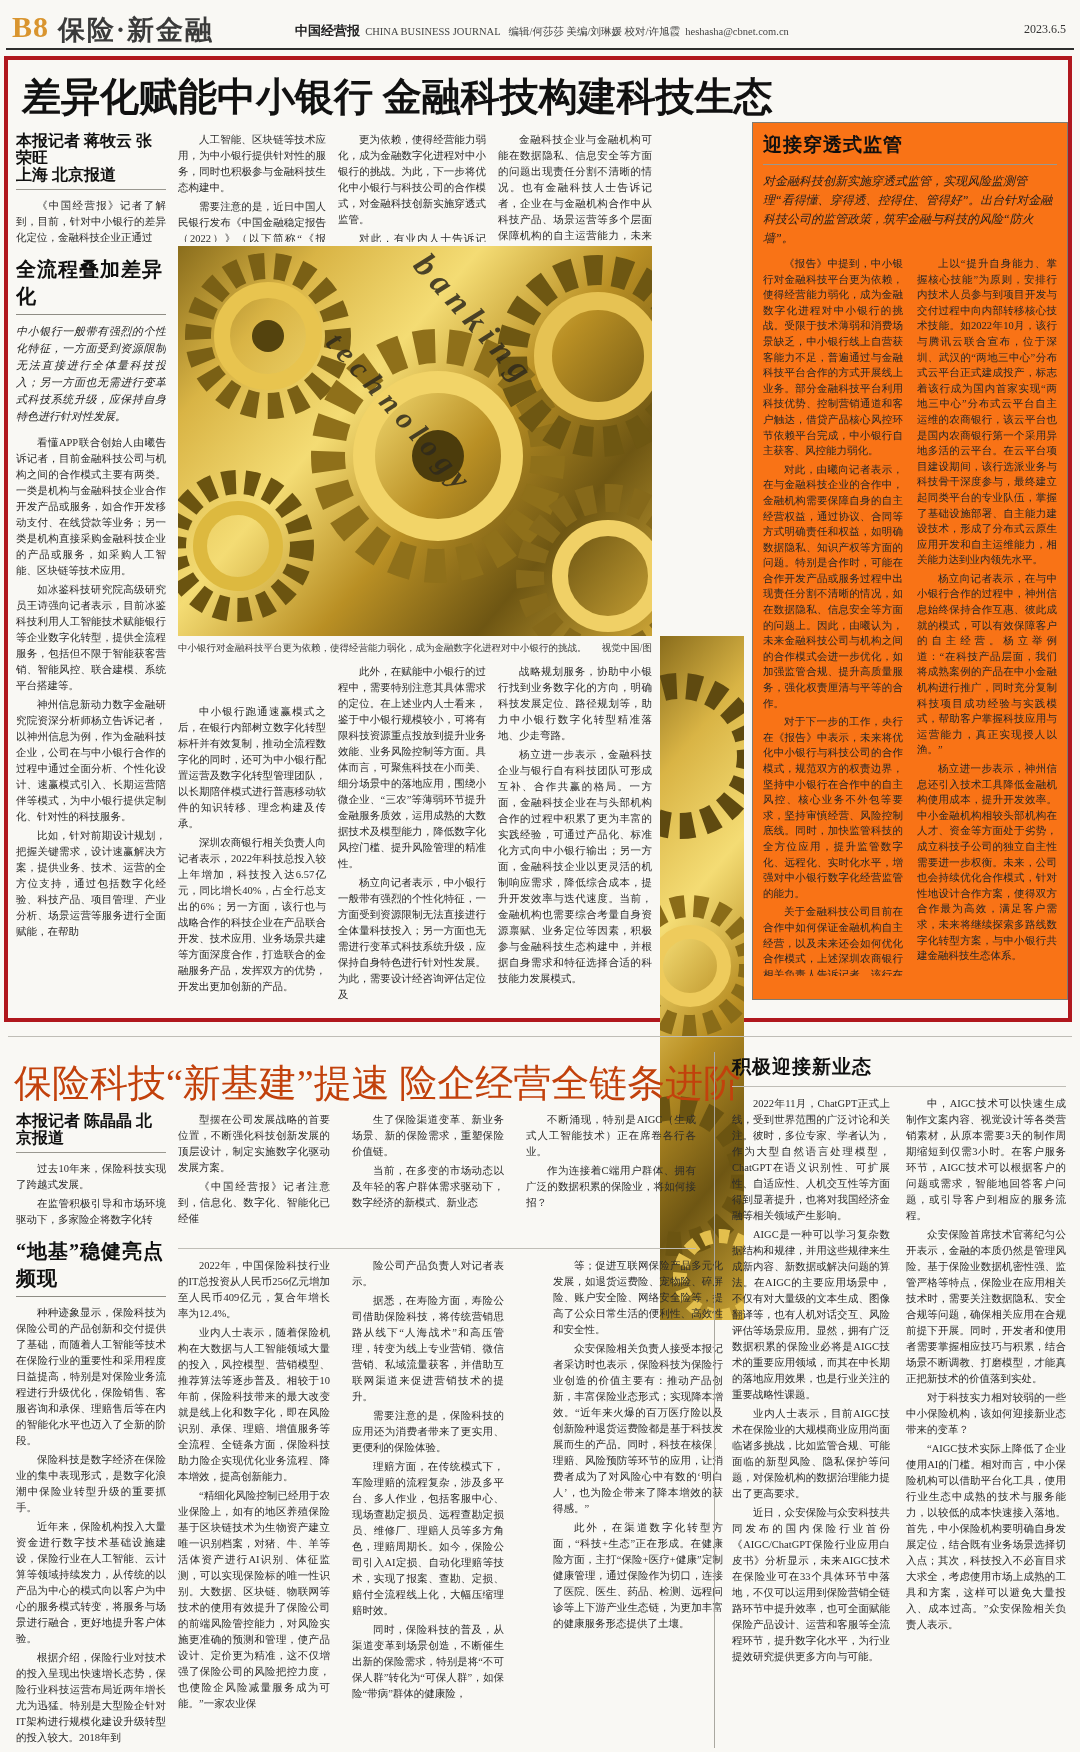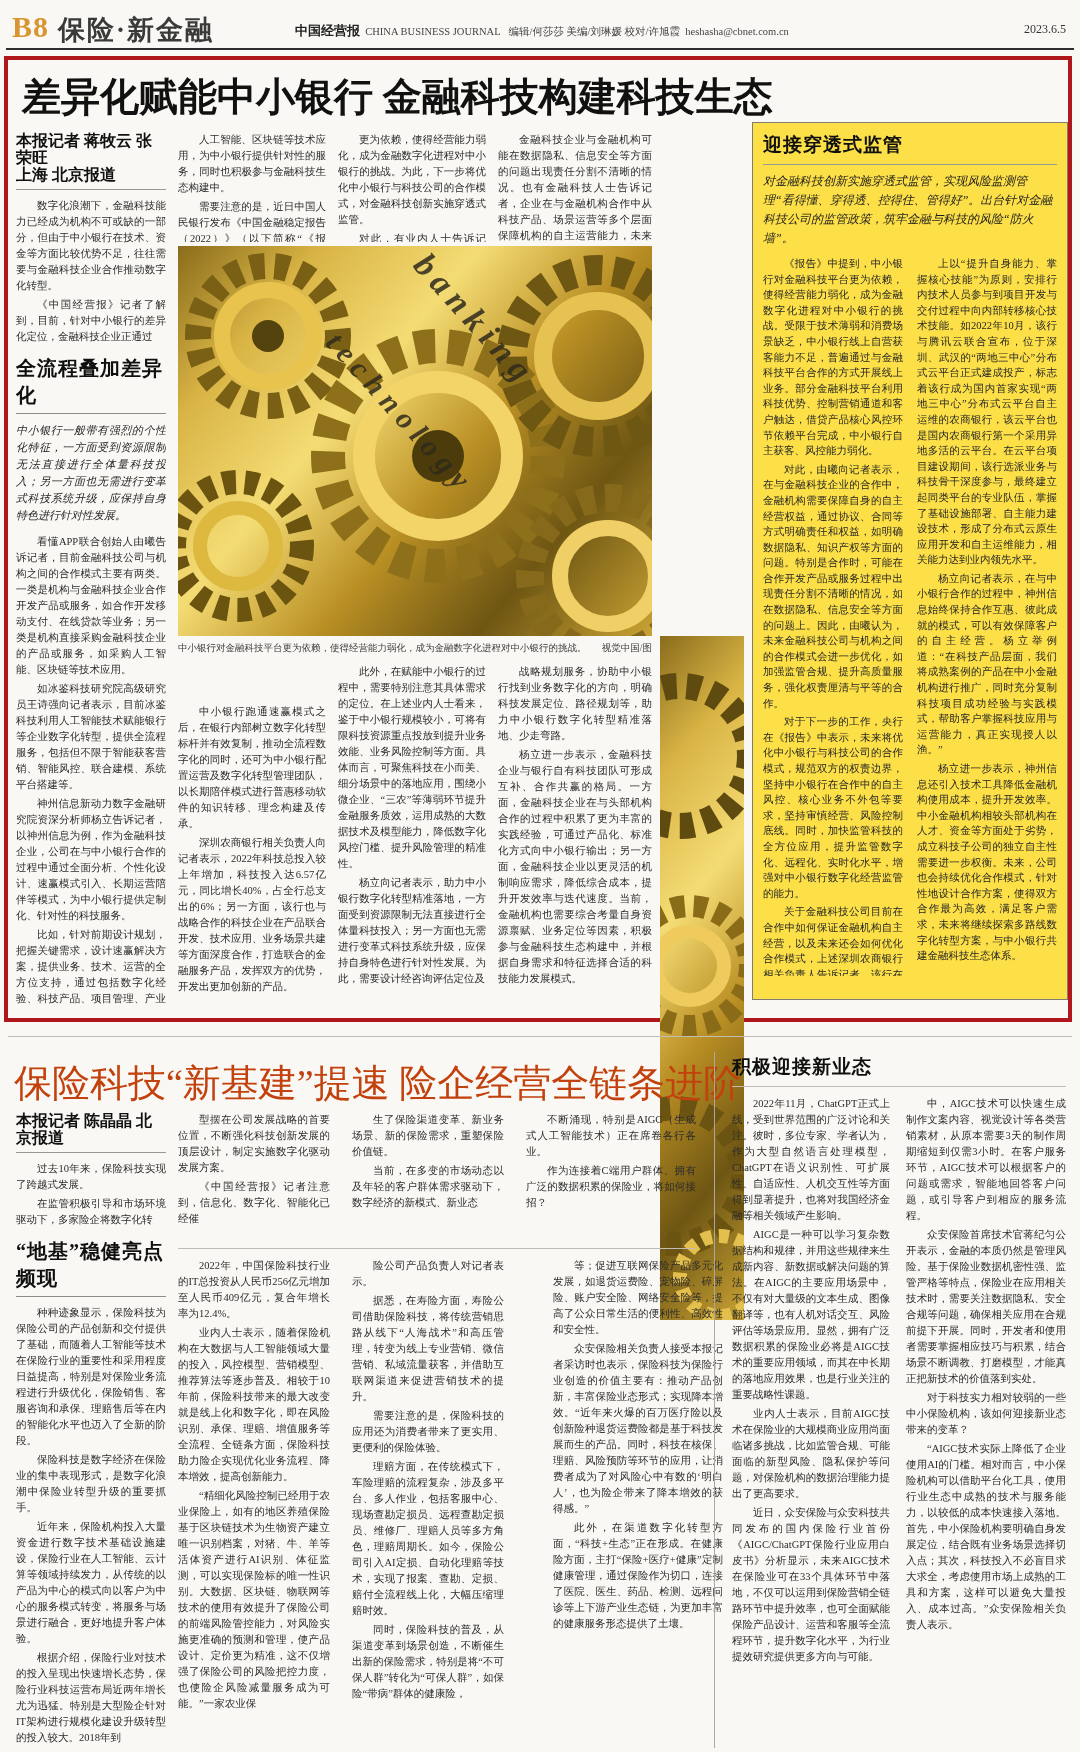--- a/index.html
+++ b/index.html
@@ -27,21 +27,21 @@
   .subhead{font-size:20px;font-weight:bold;color:#101010;margin:10px 0 4px 0;letter-spacing:1px;}
   .subhead-rule{height:1px;background:#8e8c84;margin:0 0 8px 0;}
   .lead p{font-style:italic;text-indent:0;font-size:11px;line-height:17px;color:#1f1f1f;margin-bottom:10px;}
   
   .photo{background:linear-gradient(130deg,#8a6d1c 0%,#d9b445 18%,#f4dc74 38%,#b98f24 58%,#6e5613 78%,#caa335 100%);position:relative;overflow:hidden;}
   .photo-word{position:absolute;font-weight:bold;font-style:italic;color:#2f2a1c;opacity:.85;letter-spacing:7px;}
   .caption-row{display:flex;justify-content:space-between;align-items:flex-start;}
   .caption{font-size:9.5px;color:#3a3a3a;}
   .credit{font-size:9.5px;color:#3a3a3a;white-space:nowrap;}
   
-  .boxed{border:1px solid #7e7c74;background:#fde047;padding:9px 10px;box-sizing:border-box;}
+  .boxed{border:1px solid #7e7c74;background:#f97316;padding:9px 10px;box-sizing:border-box;}
   .box-title{font-size:19px;font-weight:bold;color:#101010;letter-spacing:1px;margin:0 0 6px 0;}
   .box-title-rule{height:1px;background:#9a988f;margin:0 0 7px 0;}
   .box-lead p{font-style:italic;text-indent:0;font-size:12px;line-height:19px;color:#1e1e1e;margin:0 0 8px 0;}
   .box-cols{display:flex;gap:14px;}
   .box-col{flex:1;overflow:hidden;}
   .box-col p{margin:0 0 3px 0;text-indent:2em;text-align:justify;font-size:10.5px;line-height:15.6px;}
   .vdiv{width:1px;background:#aaa8a0;}
   .right-head{font-size:19px;font-weight:bold;color:#101010;letter-spacing:1px;}
 </style>
 </head>
@@ -64,21 +64,20 @@
 
 <div class="abs red-frame" style="left:4px;top:56px;width:1060px;height:958px;"></div>
 
 <div class="abs headline1" style="left:22px;top:70px;">差异化赋能中小银行  金融科技构建科技生态</div>
 
 <div class="abs col" style="left:16px;top:132px;width:150px;height:876px;">
   <div class="byline">本报记者 蒋牧云 张荣旺</div>
   <div class="byline">上海 北京报道</div>
   <div class="byline-rule"></div>
   <div>
-      <p>数字化浪潮下，金融科技能力已经成为机构不可或缺的一部分，但由于中小银行在技术、资金等方面比较优势不足，往往需要与金融科技企业合作推动数字化转型。</p>
       <p>《中国经营报》记者了解到，目前，针对中小银行的差异化定位，金融科技企业正通过</p>
     </div>
   <div class="subhead">全流程叠加差异化</div>
   <div class="subhead-rule"></div>
   <div class="lead">
       <p>中小银行一般带有强烈的个性化特征，一方面受到资源限制无法直接进行全体量科技投入；另一方面也无需进行变革式科技系统升级，应保持自身特色进行针对性发展。</p>
     </div>
   <div>
       <p>看懂APP联合创始人由曦告诉记者，目前金融科技公司与机构之间的合作模式主要有两类。一类是机构与金融科技企业合作开发产品或服务，如合作开发移动支付、在线贷款等业务；另一类是机构直接采购金融科技企业的产品或服务，如采购人工智能、区块链等技术应用。</p>
       <p>如冰鉴科技研究院高级研究员王诗强向记者表示，目前冰鉴科技利用人工智能技术赋能银行等企业数字化转型，提供全流程服务，包括但不限于智能获客营销、智能风控、联合建模、系统平台搭建等。</p>
@@ -132,21 +131,21 @@
     <circle cx="60" cy="640" r="40" fill="none" stroke="#e3bf4d" stroke-width="14" stroke-dasharray="10 7"></circle>
   </svg>
 </div>
 
 <div class="abs col" style="left:178px;top:664px;width:148px;height:342px;margin-top:40px;">
     <p>中小银行跑通速赢模式之后，在银行内部树立数字化转型标杆并有效复制，推动全流程数字化的同时，还可为中小银行配置运营及数字化转型管理团队，以长期陪伴模式进行普惠移动软件的知识转移、理念构建及传承。</p>
     <p>深圳农商银行相关负责人向记者表示，2022年科技总投入较上年增加，科技投入达6.57亿元，同比增长40%，占全行总支出的6%；另一方面，该行也与战略合作的科技企业在产品联合开发、技术应用、业务场景共建等方面深度合作，打造联合的金融服务产品，发挥双方的优势，开发出更加创新的产品。</p>
   </div>
 <div class="abs col" style="left:338px;top:664px;width:148px;height:342px;">
     <p>此外，在赋能中小银行的过程中，需要特别注意其具体需求的定位。在上述业内人士看来，鉴于中小银行规模较小，可将有限科技资源重点投放到提升业务效能、业务风险控制等方面。具体而言，可聚焦科技在小而美、细分场景中的落地应用，围绕小微企业、“三农”等薄弱环节提升金融服务质效，运用成熟的大数据技术及模型能力，降低数字化风控门槛、提升风险管理的精准性。</p>
-    <p>杨立向记者表示，助力中小银行数字化转型精准落地，一方面受到资源限制无法直接进行全体量科技投入；另一方面也无需进行变革式科技系统升级，应保持自身特色进行针对性发展。为此，需要设计经咨询评估定位及</p>
+    <p>杨立向记者表示，中小银行一般带有强烈的个性化特征，一方面受到资源限制无法直接进行全体量科技投入；另一方面也无需进行变革式科技系统升级，应保持自身特色进行针对性发展。为此，需要设计经咨询评估定位及</p>
   </div>
 <div class="abs col" style="left:498px;top:664px;width:154px;height:342px;">
     <p>战略规划服务，协助中小银行找到业务数字化的方向，明确科技发展定位、路径规划等，助力中小银行数字化转型精准落地、少走弯路。</p>
     <p>杨立进一步表示，金融科技企业与银行自有科技团队可形成互补、合作共赢的格局。一方面，金融科技企业在与头部机构合作的过程中积累了更为丰富的实践经验，可通过产品化、标准化方式向中小银行输出；另一方面，金融科技企业以更灵活的机制响应需求，降低综合成本，提升开发效率与迭代速度。当前，金融机构也需要综合考量自身资源禀赋、业务定位等因素，积极参与金融科技生态构建中，并根据自身需求和特征选择合适的科技能力发展模式。</p>
   </div>
 
 <div class="abs boxed" style="left:752px;top:122px;width:316px;height:878px;">
   <div class="box-title">迎接穿透式监管</div>
   <div class="box-title-rule"></div>
   <div class="box-lead">

